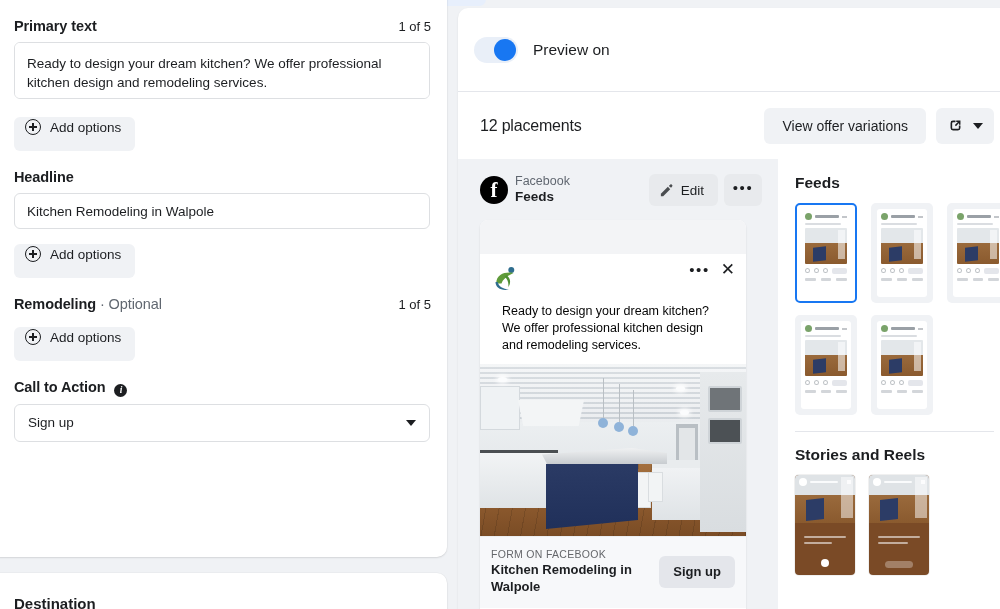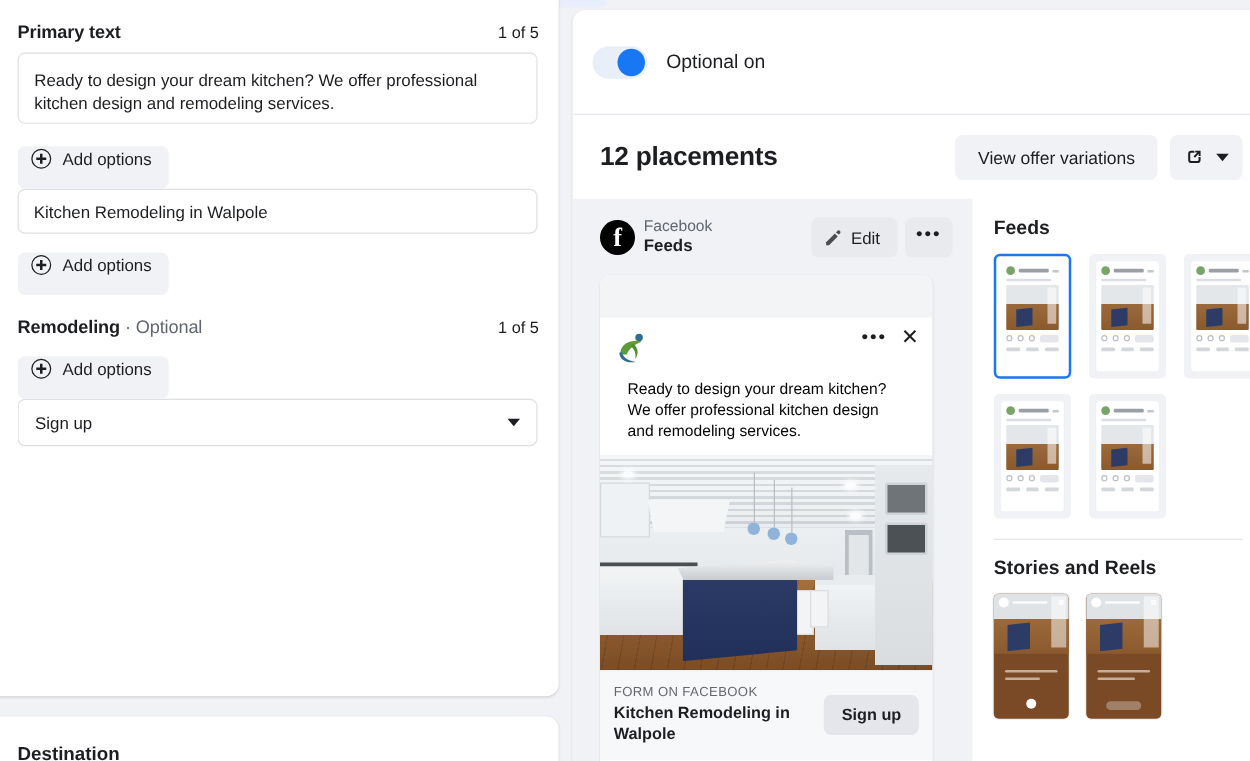--- a/index.html
+++ b/index.html
@@ -128,21 +128,21 @@
     position: absolute; top: 2px; left: 20px;
     width: 22px; height: 22px; border-radius: 50%;
     background: #1877f2;
   }
   .preview-on-label { margin-left: 15px; font-size: 15.5px; color: #1c1e21; }
 
   .placements-row {
     height: 67px; display: flex; align-items: center;
     padding: 0 16px 0 22px;
   }
-  .placements-count { font-size: 21px; font-weight: 700; letter-spacing: -0.2px; }
+  .placements-count { font-size: 16px; font-weight: 400; letter-spacing: -0.2px; }
   .spacer { flex: 1; }
   .btn-grey {
     height: 36px; padding: 0 18px;
     background: #f0f2f5; border: none; border-radius: 6px;
     font-family: "Liberation Sans", sans-serif;
     font-size: 14px; color: #1c1e21; cursor: pointer;
     display: inline-flex; align-items: center;
   }
   .btn-icon-grey {
     margin-left: 10px; height: 36px; padding: 0 11px;
@@ -378,20 +378,23 @@
       </div>
       <textarea class="textarea primary" style="">Ready to design your dream kitchen? We offer professional kitchen design and remodeling services.</textarea>
 
       <div class="mt18">
         <button class="add-options">
           <span class="plus-circle"></span>
           <span>Add options</span>
         </button>
       </div>
 
+      <div class="field-head mt18">
+        <span class="field-label">Headline</span>
+      </div>
       <input class="text-input" value="Kitchen Remodeling in Walpole" style="">
 
       <div class="mt15">
         <button class="add-options">
           <span class="plus-circle"></span>
           <span>Add options</span>
         </button>
       </div>
 
       <div class="field-head mt18">
@@ -402,38 +405,44 @@
         <span class="field-count">1 of 5</span>
       </div>
 
       <div class="mt15">
         <button class="add-options">
           <span class="plus-circle"></span>
           <span>Add options</span>
         </button>
       </div>
 
+      <div class="field-head mt18">
+        <span class="field-label">
+          <span>Call to Action</span>
+          <span class="info-dot">i</span>
+        </span>
+      </div>
       <div class="select-box">
         <span>Sign up</span>
         <span class="caret-down"></span>
       </div>
     </div>
 
     <div class="card card-dest">
       <div class="dest-title">Destination</div>
     </div>
   </div>
 
   <div class="right-col">
 
     <div class="preview-toggle-row">
       <div class="switch">
         <div class="knob"></div>
       </div>
-      <div class="preview-on-label">Optional on</div>
+      <div class="preview-on-label">Preview on</div>
     </div>
 
     <div class="placements-row">
       <div class="placements-count">12 placements</div>
       <div class="spacer"></div>
       <button class="btn-grey">View offer variations</button>
       <button class="btn-icon-grey">
         <svg class="ext-icon" viewBox="0 0 24 24">
           <path d="M5 8.5 A3.5 3.5 0 0 1 8.5 5 H12 V7.3 H8.5 A1.2 1.2 0 0 0 7.3 8.5 V15.5 A1.2 1.2 0 0 0 8.5 16.7 H15.5 A1.2 1.2 0 0 0 16.7 15.5 V12 H19 V15.5 A3.5 3.5 0 0 1 15.5 19 H8.5 A3.5 3.5 0 0 1 5 15.5 Z" fill="#1c1e21"></path>
           <path d="M13 5 H19 V11 H16.9 V8.6 L12.6 12.9 L11.1 11.4 L15.4 7.1 H13 Z" fill="#1c1e21"></path>

